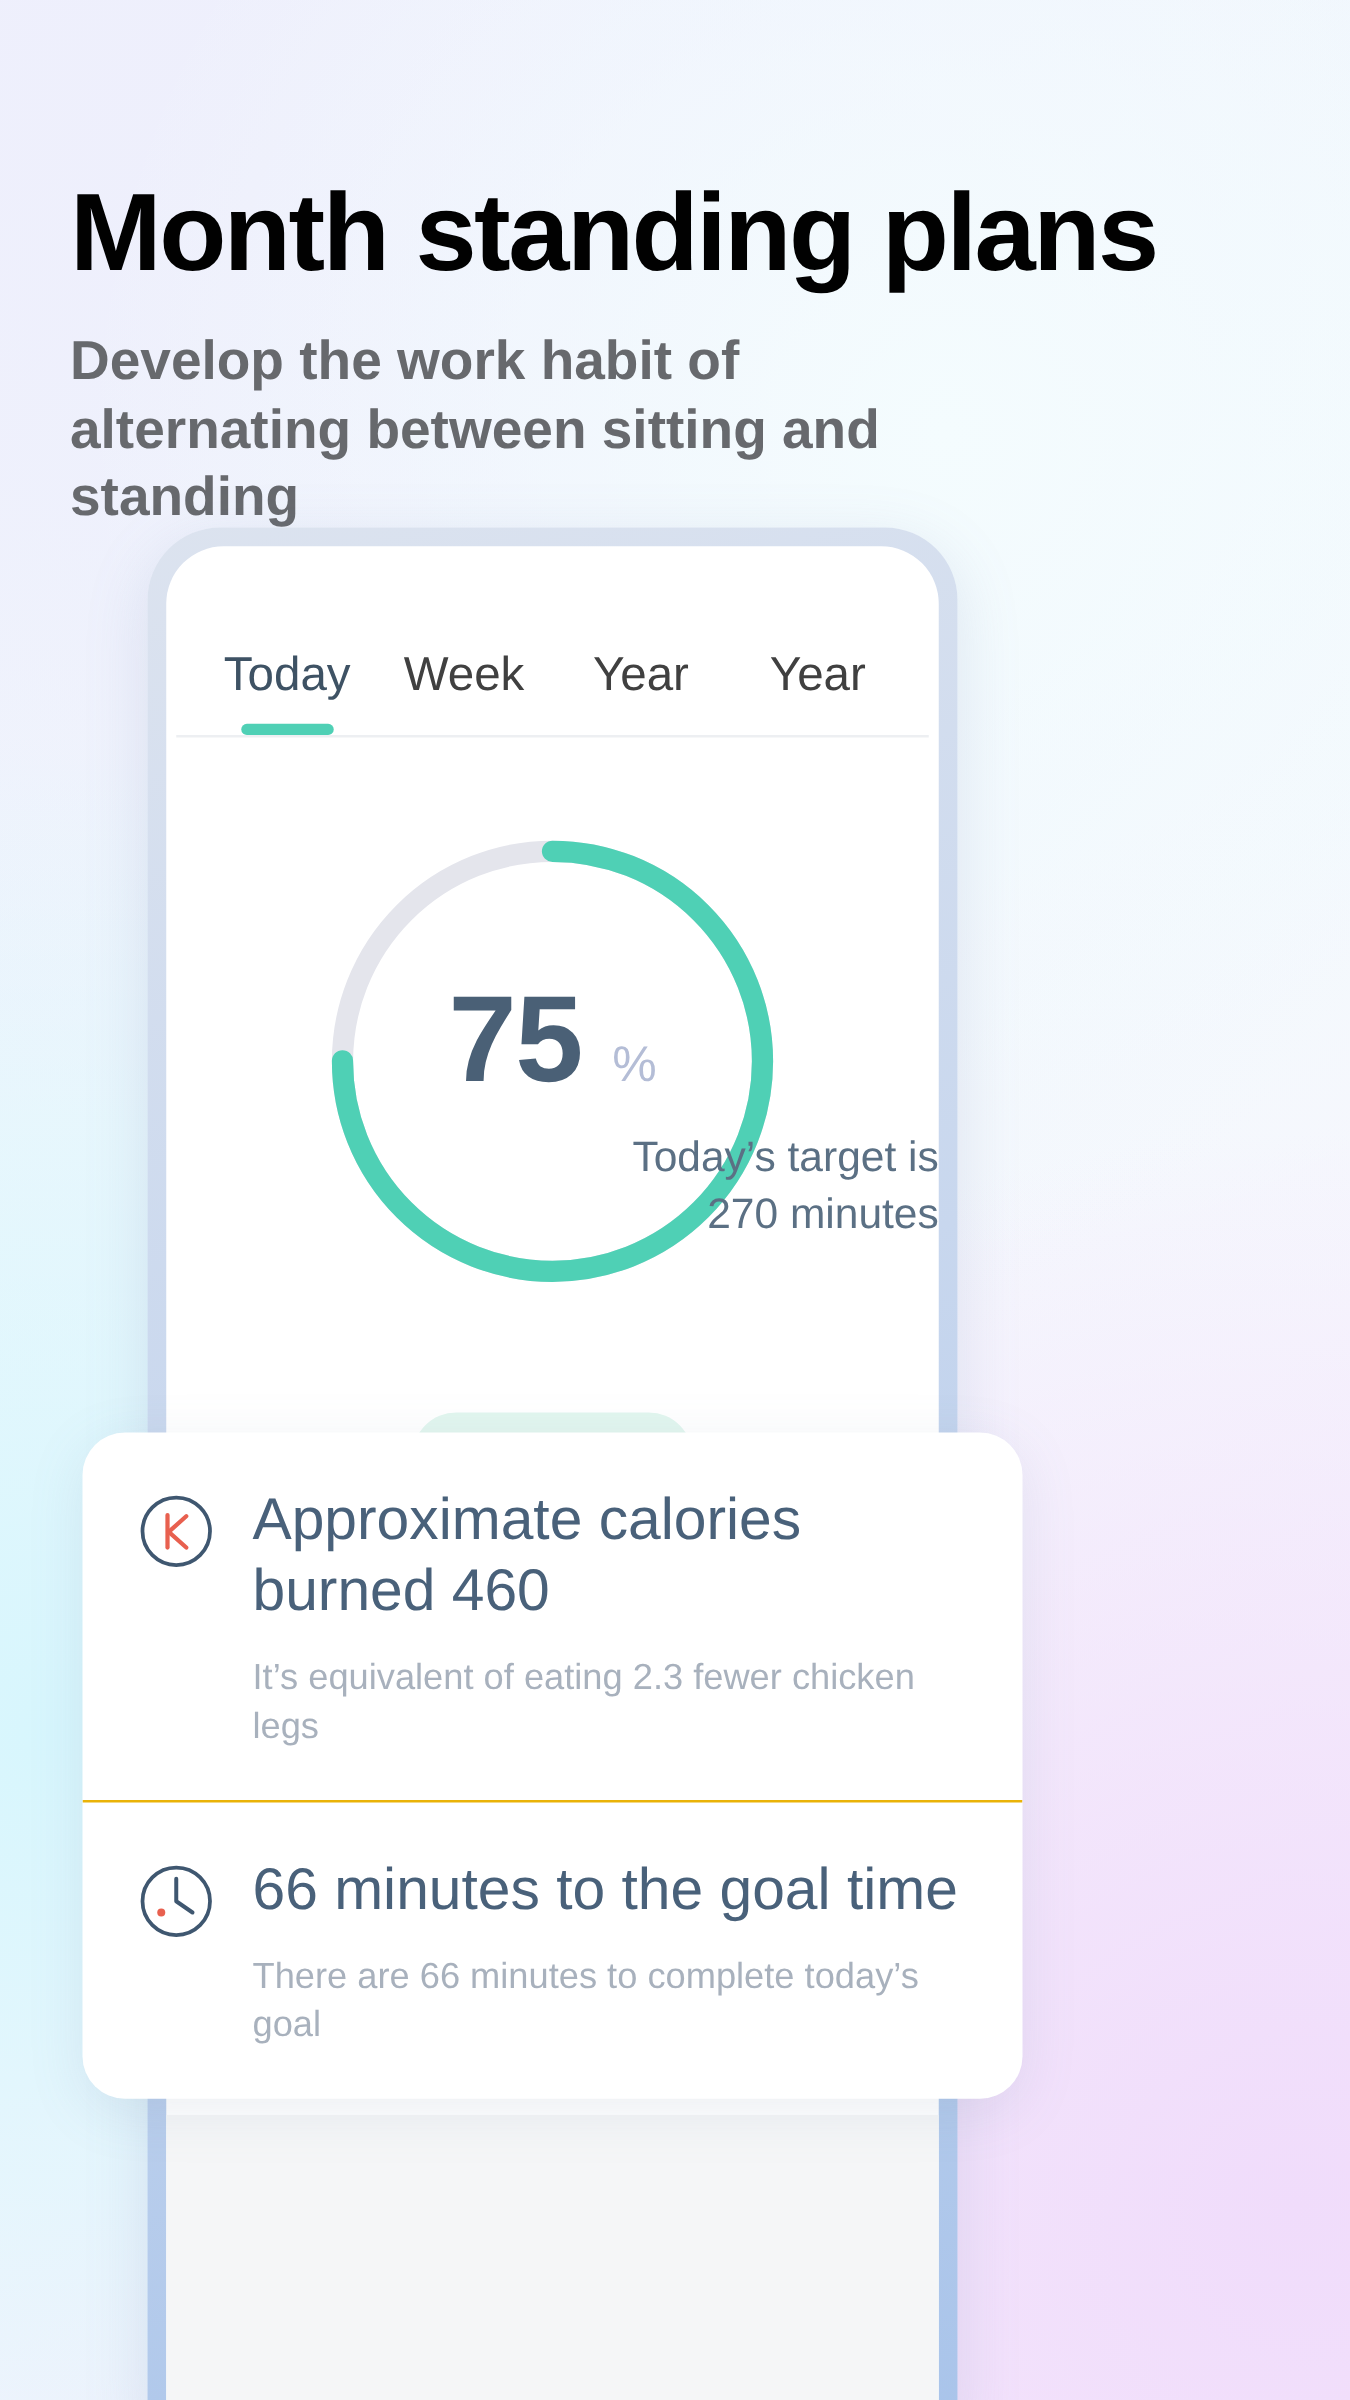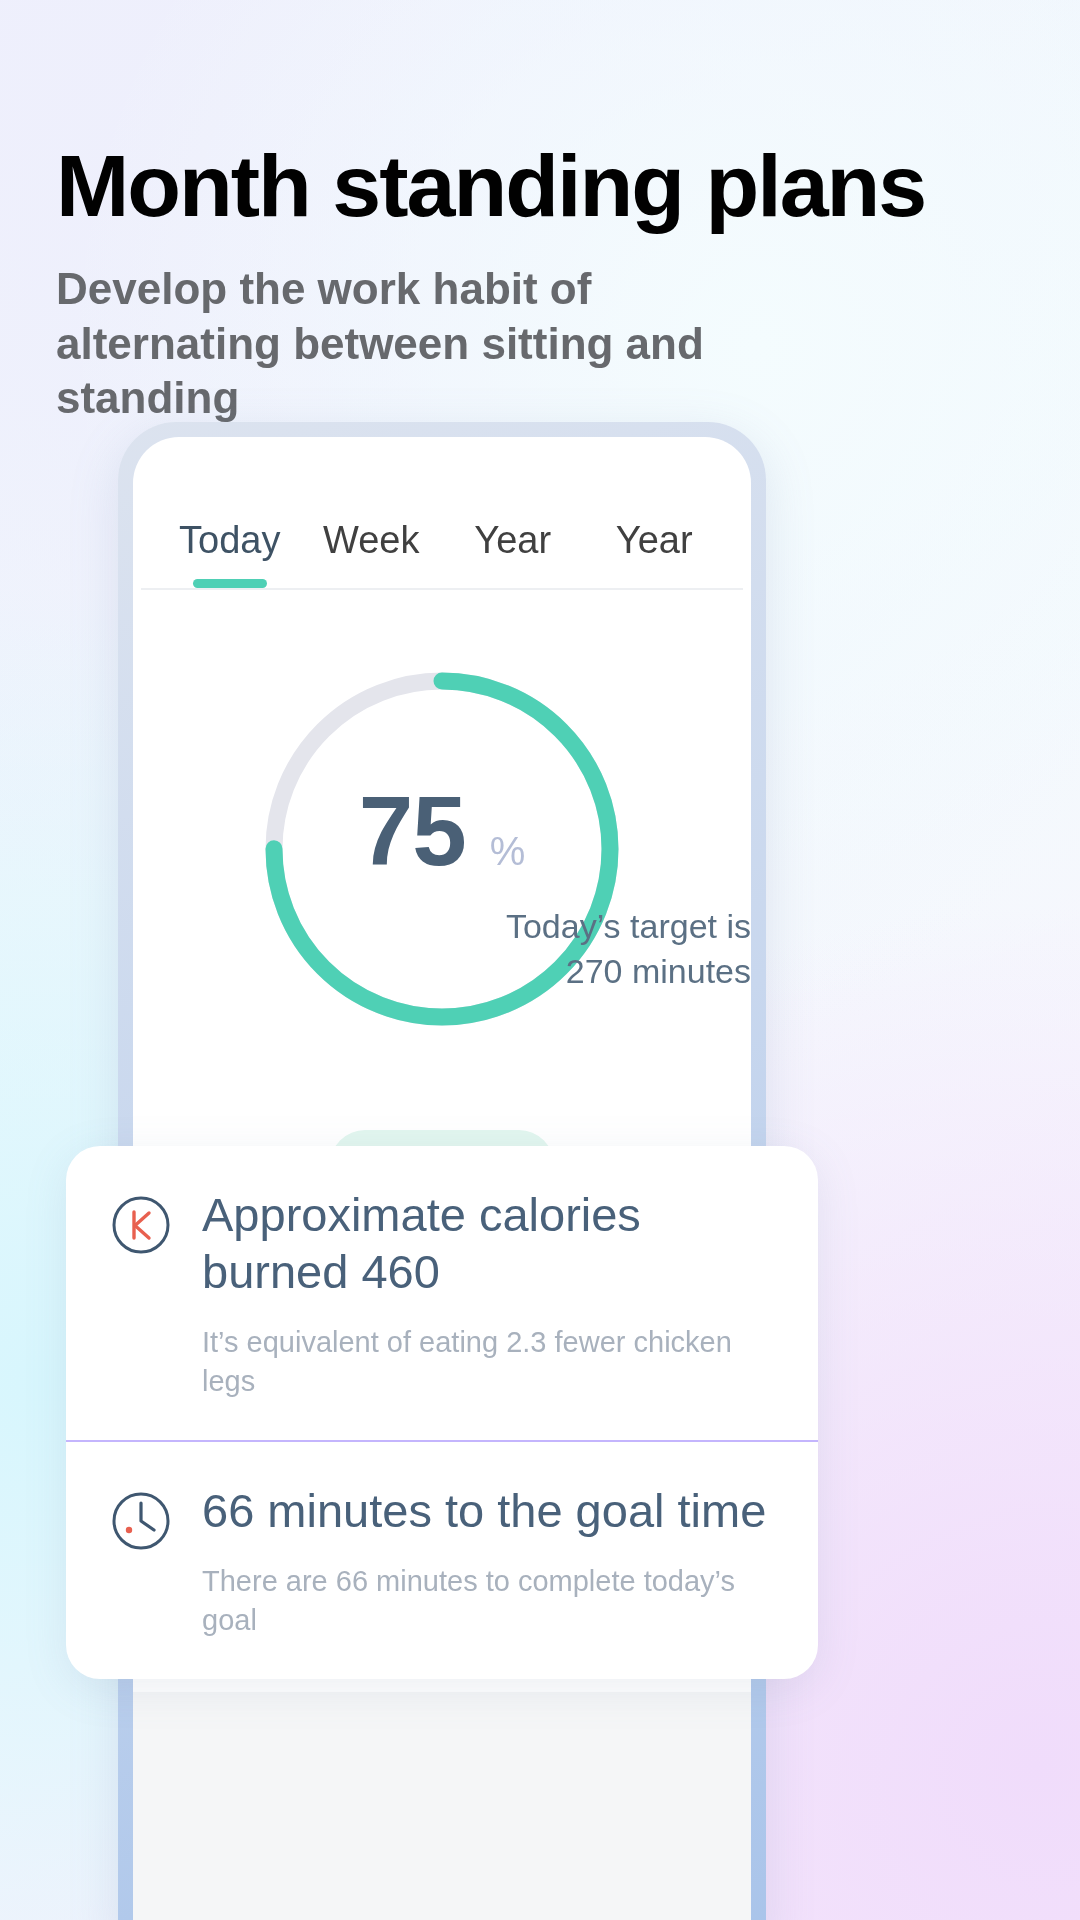--- a/index.html
+++ b/index.html
@@ -211,21 +211,21 @@
   }
 
   .info-card {
     display: flex;
     align-items: flex-start;
     gap: 30px;
     padding: 40px 40px 40px 44px;
   }
 
   .info-card + .info-card {
-    border-top: 2px solid #c4b5fd;
+    border-top: 2px solid #eab308;
   }
 
   .card-icon {
     flex: 0 0 auto;
     width: 62px;
     height: 62px;
     margin-top: 8px;
   }
 
   .card-body { flex: 1 1 auto; min-width: 0; }

